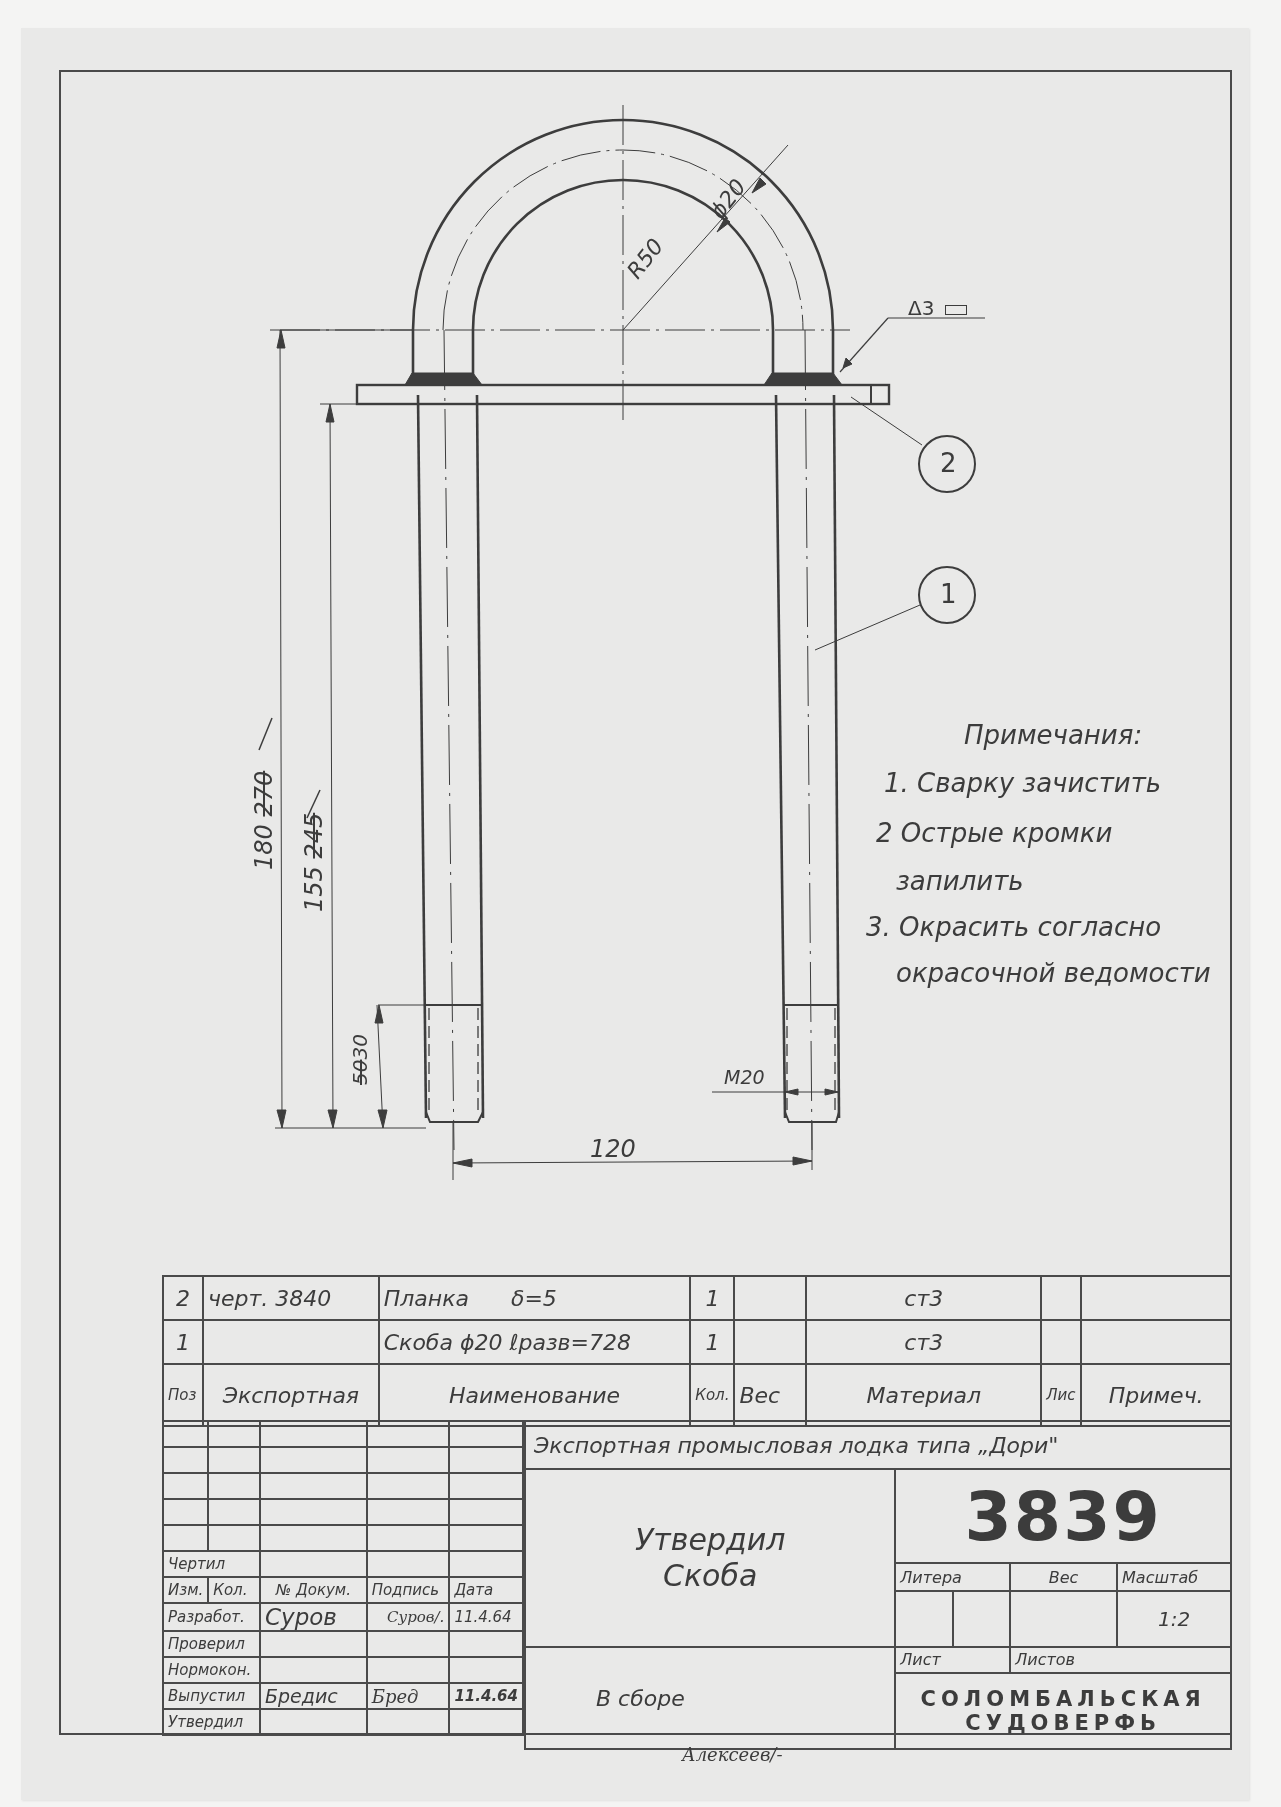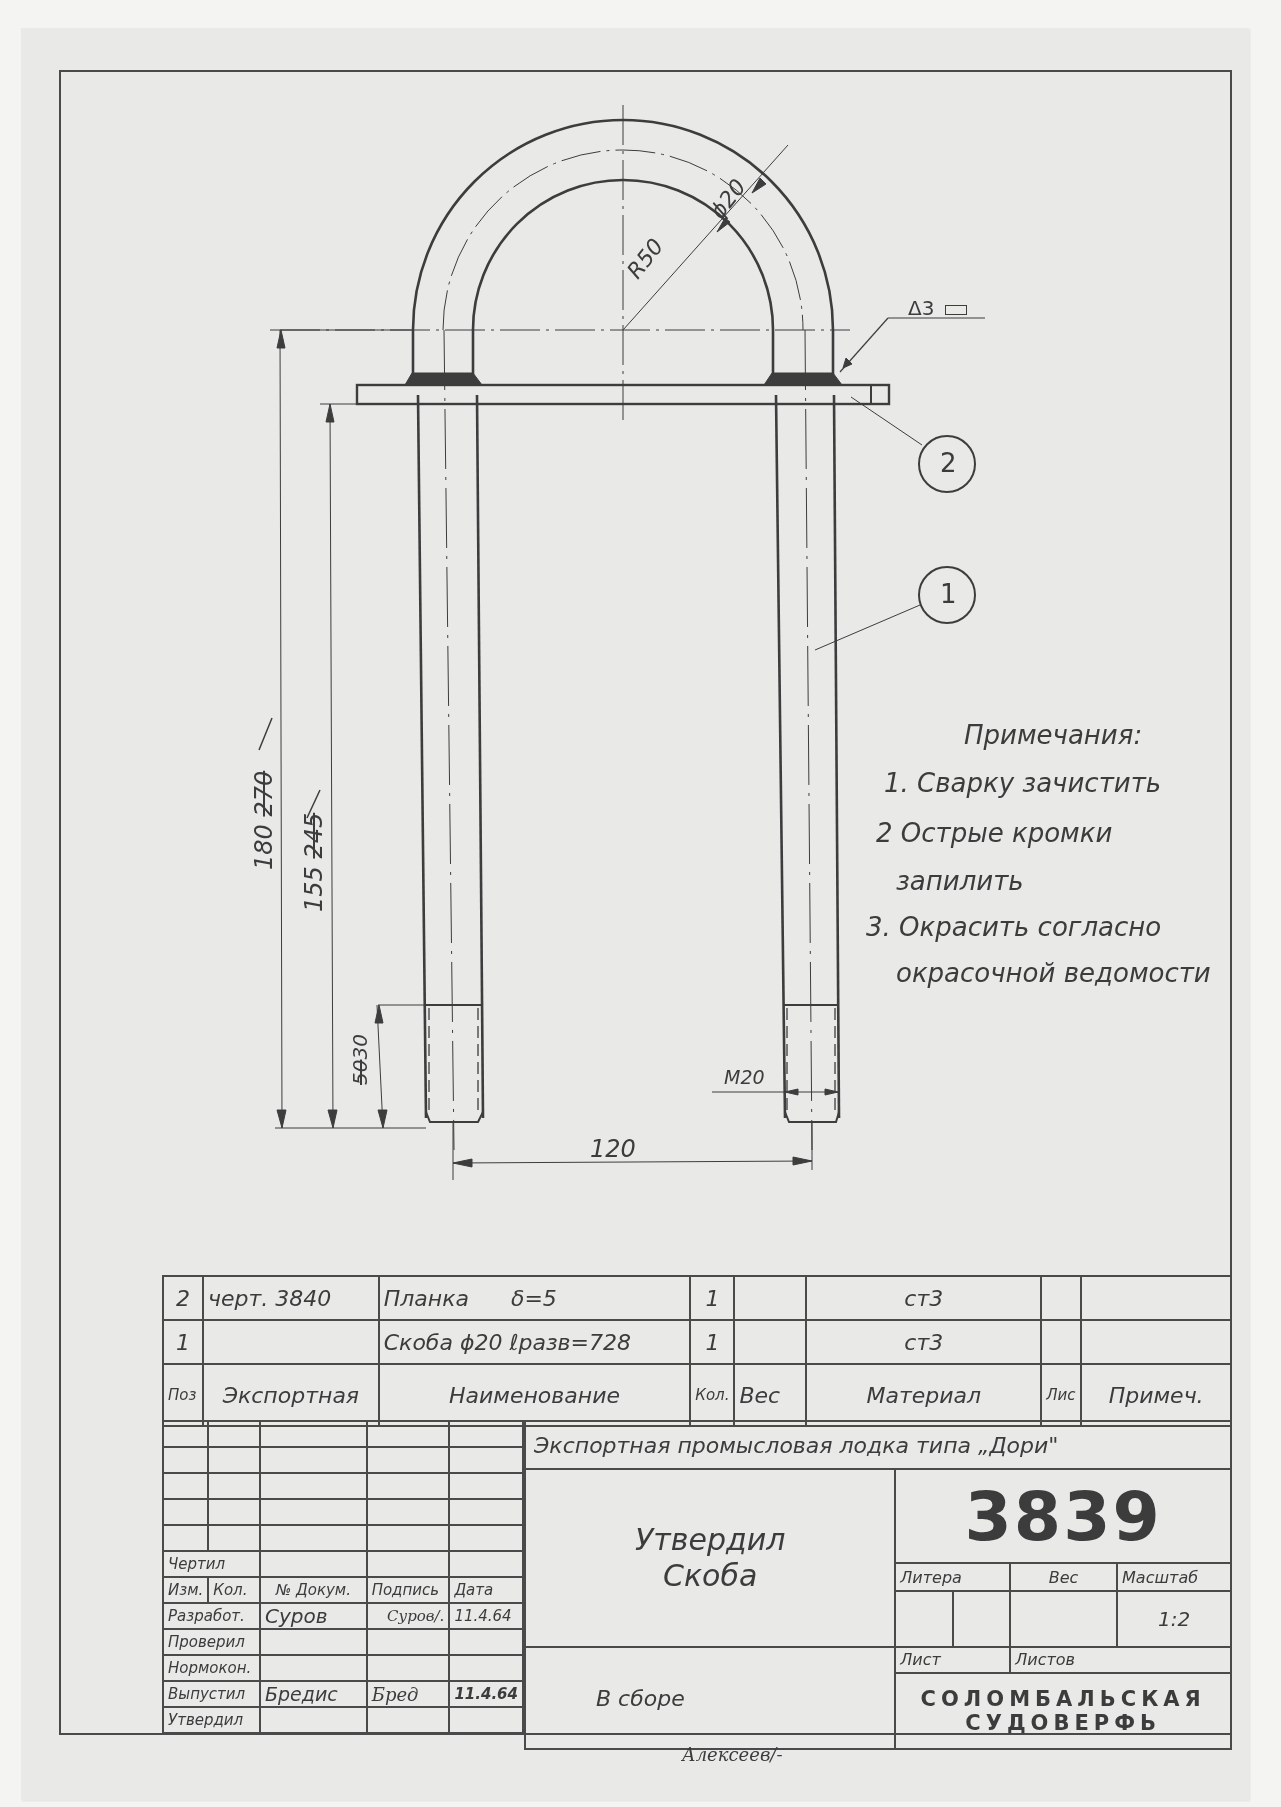--- a/index.html
+++ b/index.html
@@ -262,21 +262,21 @@
   </tr>
   <tr>
     <td>Изм.</td>
     <td>Кол.</td>
     <td class="c">№ Докум.</td>
     <td>Подпись</td>
     <td>Дата</td>
   </tr>
   <tr>
     <td colspan="2">Разработ.</td>
-    <td style="font-size:20px;">Суров</td>
+    <td style="font-size:23px;">Суров</td>
     <td style="font-family:'DejaVu Serif',serif;text-align:right;">Суров/.</td>
     <td>11.4.64</td>
   </tr>
   <tr>
     <td colspan="2">Проверил</td>
     <td></td>
     <td></td>
     <td></td>
   </tr>
   <tr>

